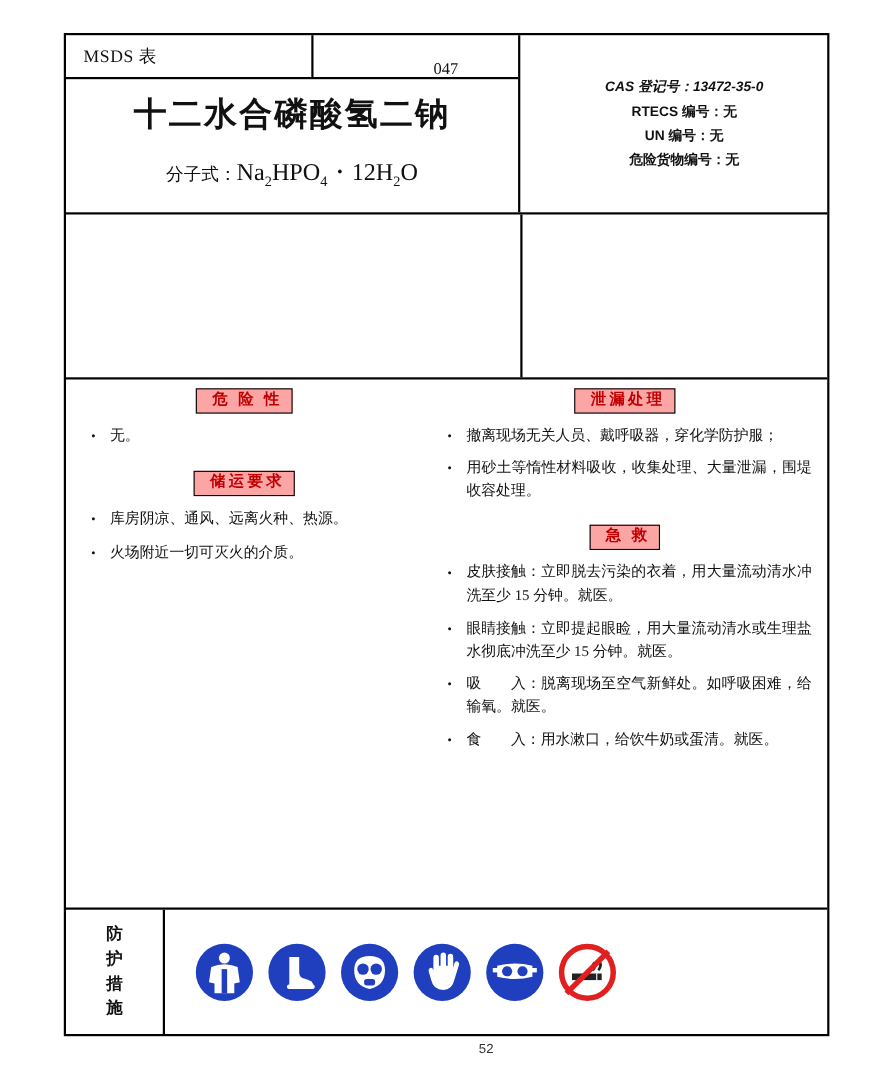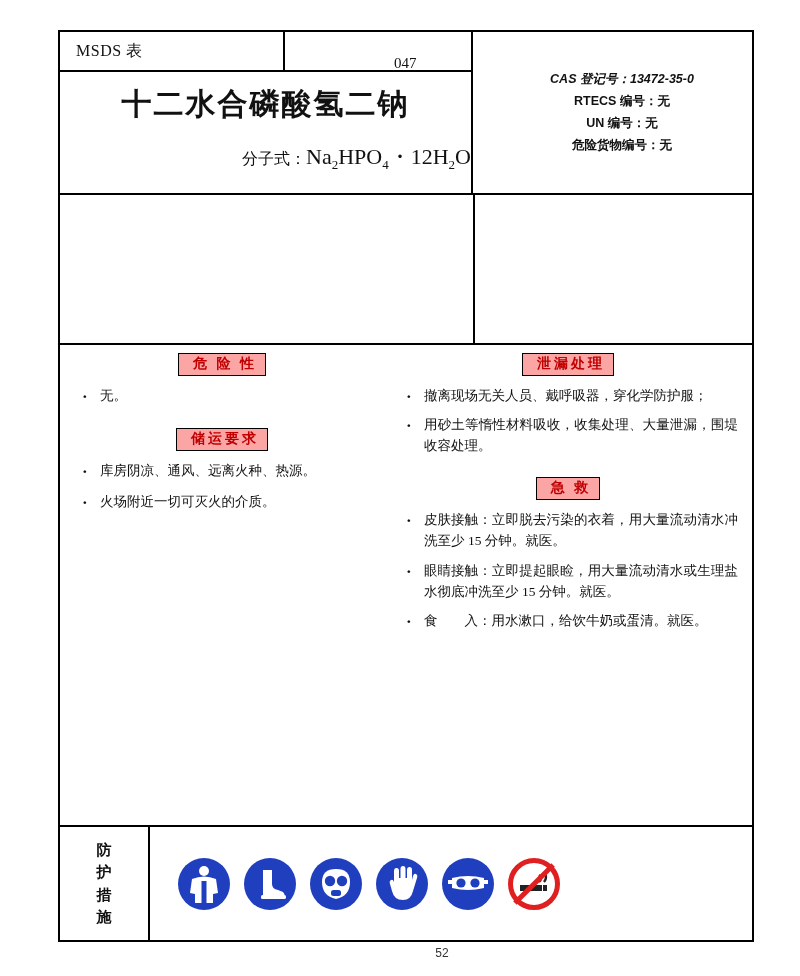--- a/index.html
+++ b/index.html
@@ -101,21 +101,21 @@
     text-align: center;
     font-size: 30px;
     font-weight: 700;
     letter-spacing: 2px;
   }
   .formula {
     position: absolute;
     left: 0;
     top: 110px;
     width: 100%;
-    text-align: right;
+    text-align: center;
     font-size: 16px;
   }
   .formula .fml {
     font-size: 22px;
     font-family: "Liberation Serif", serif;
   }
   .formula sub { font-size: 13px; }
 
   .hdr-right {
     position: absolute;
@@ -355,20 +355,21 @@
           <li>撤离现场无关人员、戴呼吸器，穿化学防护服；</li>
           <li>用砂土等惰性材料吸收，收集处理、大量泄漏，围堤收容处理。</li>
         </ul>
 
         <div class="title-wrap mt3">
           <span class="sec-title">急 救</span>
         </div>
         <ul class="bullets">
           <li><span class="lbl">皮肤接触</span><span>：立即脱去污染的衣着，用大量流动清水冲洗至少 15 分钟。就医。</span></li>
           <li><span class="lbl">眼睛接触</span><span>：立即提起眼睑，用大量流动清水或生理盐水彻底冲洗至少 15 分钟。就医。</span></li>
+          <li><span class="lbl">吸　　入</span><span>：脱离现场至空气新鲜处。如呼吸困难，给输氧。就医。</span></li>
           <li><span class="lbl">食　　入</span><span>：用水漱口，给饮牛奶或蛋清。就医。</span></li>
         </ul>
       </div>
     </div>
 
     <div class="foot">
       <div class="foot-label">
         <span>防</span>
         <span>护</span>
         <span>措</span>

